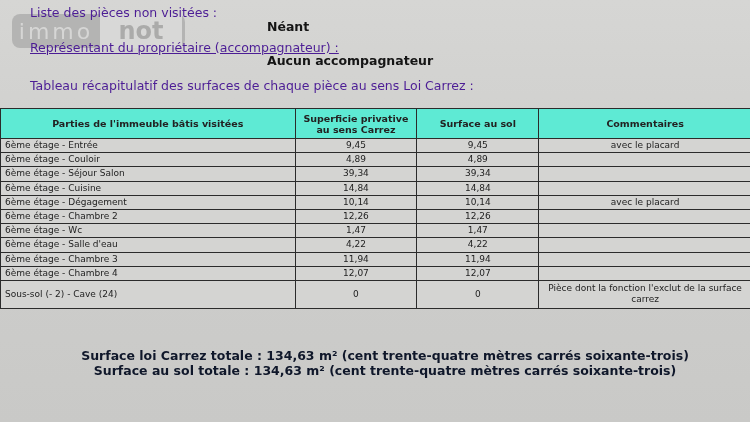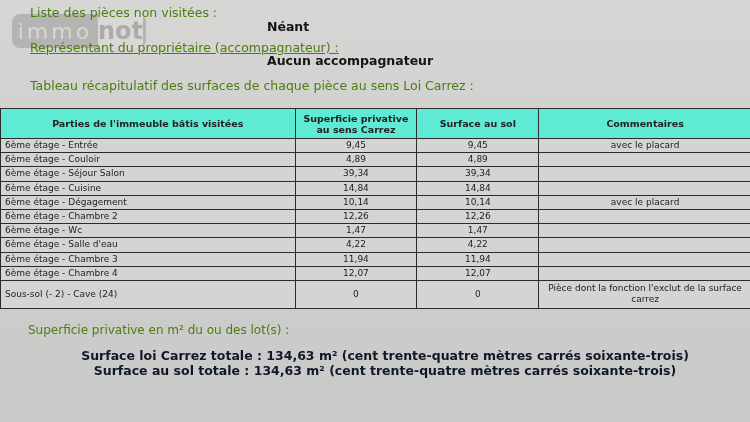--- a/index.html
+++ b/index.html
@@ -5,25 +5,25 @@
     * { box-sizing: border-box; margin: 0; padding: 0; }
     html, body { width: 750px; height: 422px; overflow: hidden; }
     body {
       background: linear-gradient(180deg, #d6d6d4 0%, #cfcfcd 40%, #c9c9c7 100%);
       font-family: "DejaVu Sans", sans-serif;
       color: #1a1a1a;
       position: relative;
     }
     .page { position: absolute; left: 0; top: 0; width: 750px; height: 422px; }
 
-    .line { position: absolute; font-size: 12.5px; color: #4d7c0f; white-space: nowrap; }
+    .line { position: absolute; font-size: 12.5px; color: #4c1d95; white-space: nowrap; }
     .bold { font-weight: bold; color: #151515; }
 
     .watermark {
-      position: absolute; left: 12px; top: 14px; width: 134px; height: 34px;
+      position: absolute; left: 12px; top: 14px; width: 173px; height: 34px;
       border-radius: 8px; overflow: hidden; display: flex; opacity: 0.55; text-align: right;
     }
     .wm-left {
       background: #9a9a9a; color: #d8d8d8; width: 88px; height: 100%;
       display: flex; align-items: center; justify-content: center;
       font-size: 22px; letter-spacing: 3px; font-family: "DejaVu Sans", sans-serif;
     }
     .wm-right {
       background: #dcdcdc; color: #8a8a8a; flex: 1; height: 100%;
       display: flex; align-items: center; justify-content: center;
@@ -143,16 +143,15 @@
       </tr>
       <tr class="tall">
         <td class="name">Sous-sol (- 2) - Cave (24)</td>
         <td class="c">0</td>
         <td class="c">0</td>
         <td class="c">Pièce dont la fonction l'exclut de la surface carrez</td>
       </tr>
     </tbody>
   </table>
 
-  <div class="line" style="left:28px; top:323px; font-size:12px;">Superficie privative en m² du ou des lot(s) :</div>
   <div class="totals" style="top:348px; padding-left:20px;">Surface loi Carrez totale : 134,63 m² (cent trente-quatre mètres carrés soixante-trois)</div>
   <div class="totals" style="top:363px; padding-left:20px;">Surface au sol totale : 134,63 m² (cent trente-quatre mètres carrés soixante-trois)</div>
 </div>
 
 </body></html>

